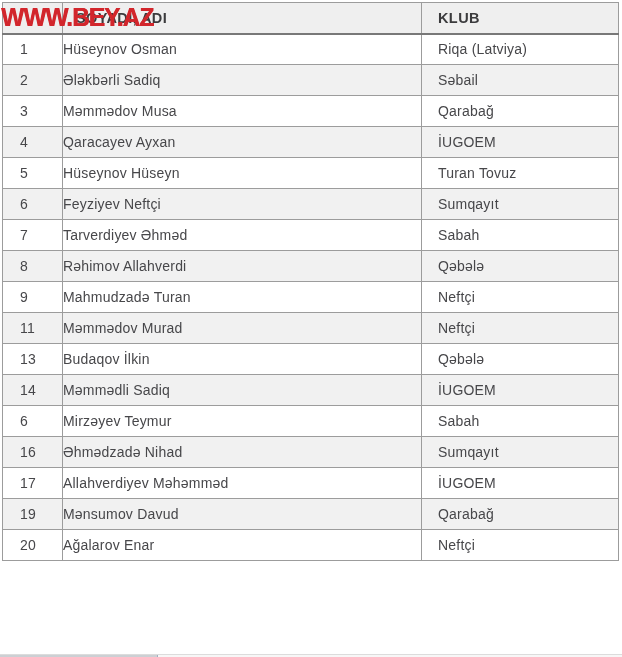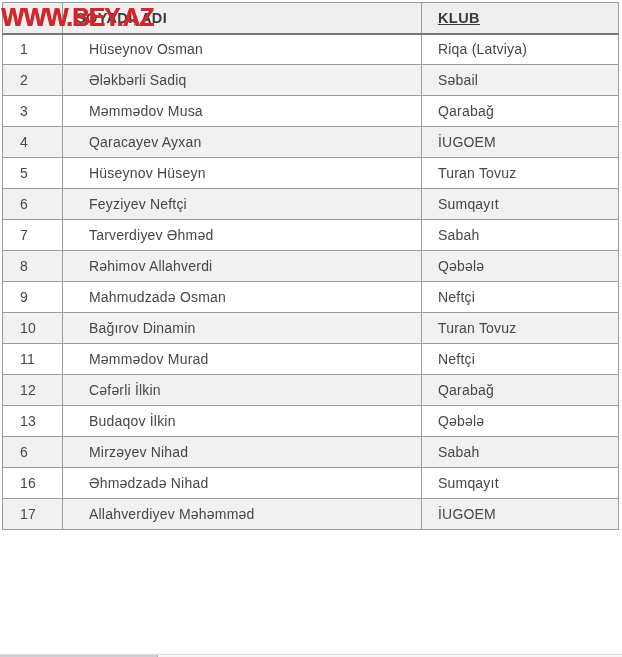--- a/index.html
+++ b/index.html
@@ -17,24 +17,24 @@
   .roster-table th { height:31px; background:#efefef; text-align:left;
                      vertical-align:middle; font-size:14.5px; font-weight:bold;
                      color:#3b3b3d; letter-spacing:0.4px;
                      border:1px solid #9c9c9c; border-bottom:2px solid #787878; }
   .roster-table td { height:31px; vertical-align:middle; font-size:14px;
                      color:#47474a; letter-spacing:0.2px;
                      border:1px solid #9c9c9c; background:#ffffff; }
   .roster-table tbody tr:nth-child(even) td { background:#f1f1f1; }
 
   .cell-num  { padding-left:17px; }
-  .cell-name { padding-left:26px; }
+  .cell-name { padding-left:0; }
   .cell-club { padding-left:16px; }
   th.cell-name { padding-left:13px; }
-  th.cell-club { padding-left:16px;text-decoration:underline; }
+  th.cell-club { padding-left:16px; }
 
   .watermark { position:absolute; top:0; left:1px; z-index:5;
                font-size:26px; font-weight:800; white-space:nowrap;
                letter-spacing:-1px; transform:scaleX(0.94);
                transform-origin:0 0; line-height:30px;
                text-shadow:0.6px 0 currentColor; }
 
   .h-scrollbar { position:absolute; left:0; top:652px; width:622px; height:5px;
                  background:#f7f7f7; border-top:1px solid #dcdcdc; }
   .h-scrollbar .thumb { position:absolute; left:0; top:0; width:158px; height:100%;
@@ -94,57 +94,62 @@
           <td class="cell-name">Tarverdiyev Əhməd</td>
           <td class="cell-club">Sabah</td>
         </tr>
         <tr>
           <td class="cell-num">8</td>
           <td class="cell-name">Rəhimov Allahverdi</td>
           <td class="cell-club">Qəbələ</td>
         </tr>
         <tr>
           <td class="cell-num">9</td>
-          <td class="cell-name">Mahmudzadə Osman</td>
+          <td class="cell-name">Mahmudzadə Turan</td>
           <td class="cell-club">Neftçi</td>
-        </tr>
-        <tr>
-          <td class="cell-num">10</td>
-          <td class="cell-name">Bağırov Dinamin</td>
-          <td class="cell-club">Turan Tovuz</td>
         </tr>
         <tr>
           <td class="cell-num">11</td>
           <td class="cell-name">Məmmədov Murad</td>
           <td class="cell-club">Neftçi</td>
         </tr>
         <tr>
-          <td class="cell-num">12</td>
-          <td class="cell-name">Cəfərli İlkin</td>
-          <td class="cell-club">Qarabağ</td>
-        </tr>
-        <tr>
           <td class="cell-num">13</td>
           <td class="cell-name">Budaqov İlkin</td>
           <td class="cell-club">Qəbələ</td>
         </tr>
         <tr>
+          <td class="cell-num">14</td>
+          <td class="cell-name">Məmmədli Sadiq</td>
+          <td class="cell-club">İUGOEM</td>
+        </tr>
+        <tr>
           <td class="cell-num">6</td>
-          <td class="cell-name">Mirzəyev Nihad</td>
+          <td class="cell-name">Mirzəyev Teymur</td>
           <td class="cell-club">Sabah</td>
         </tr>
         <tr>
           <td class="cell-num">16</td>
           <td class="cell-name">Əhmədzadə Nihad</td>
           <td class="cell-club">Sumqayıt</td>
         </tr>
         <tr>
           <td class="cell-num">17</td>
           <td class="cell-name">Allahverdiyev Məhəmməd</td>
           <td class="cell-club">İUGOEM</td>
+        </tr>
+        <tr>
+          <td class="cell-num">19</td>
+          <td class="cell-name">Mənsumov Davud</td>
+          <td class="cell-club">Qarabağ</td>
+        </tr>
+        <tr>
+          <td class="cell-num">20</td>
+          <td class="cell-name">Ağalarov Enar</td>
+          <td class="cell-club">Neftçi</td>
         </tr>
       </tbody>
   </table>
 
   <div class="watermark" style="color: rgb(210, 38, 44);">WWW.BEY.AZ</div>
 
   <div class="h-scrollbar">
     <div class="thumb"></div>
   </div>
 

